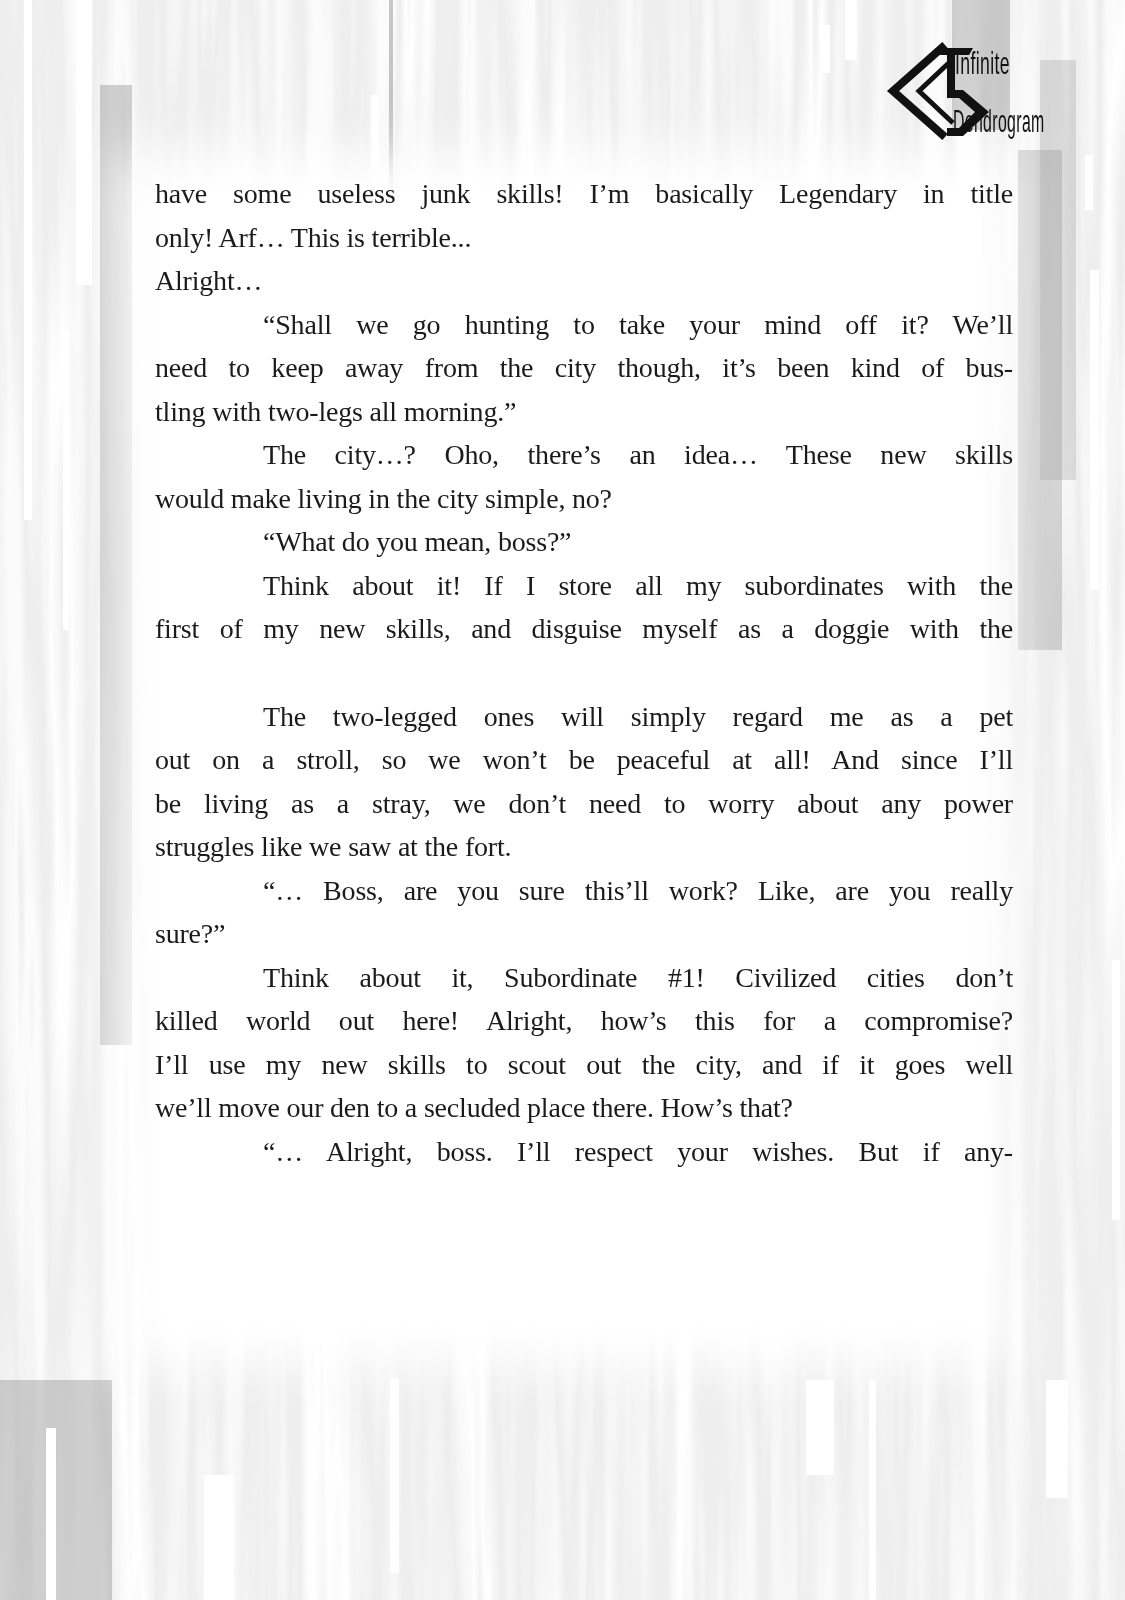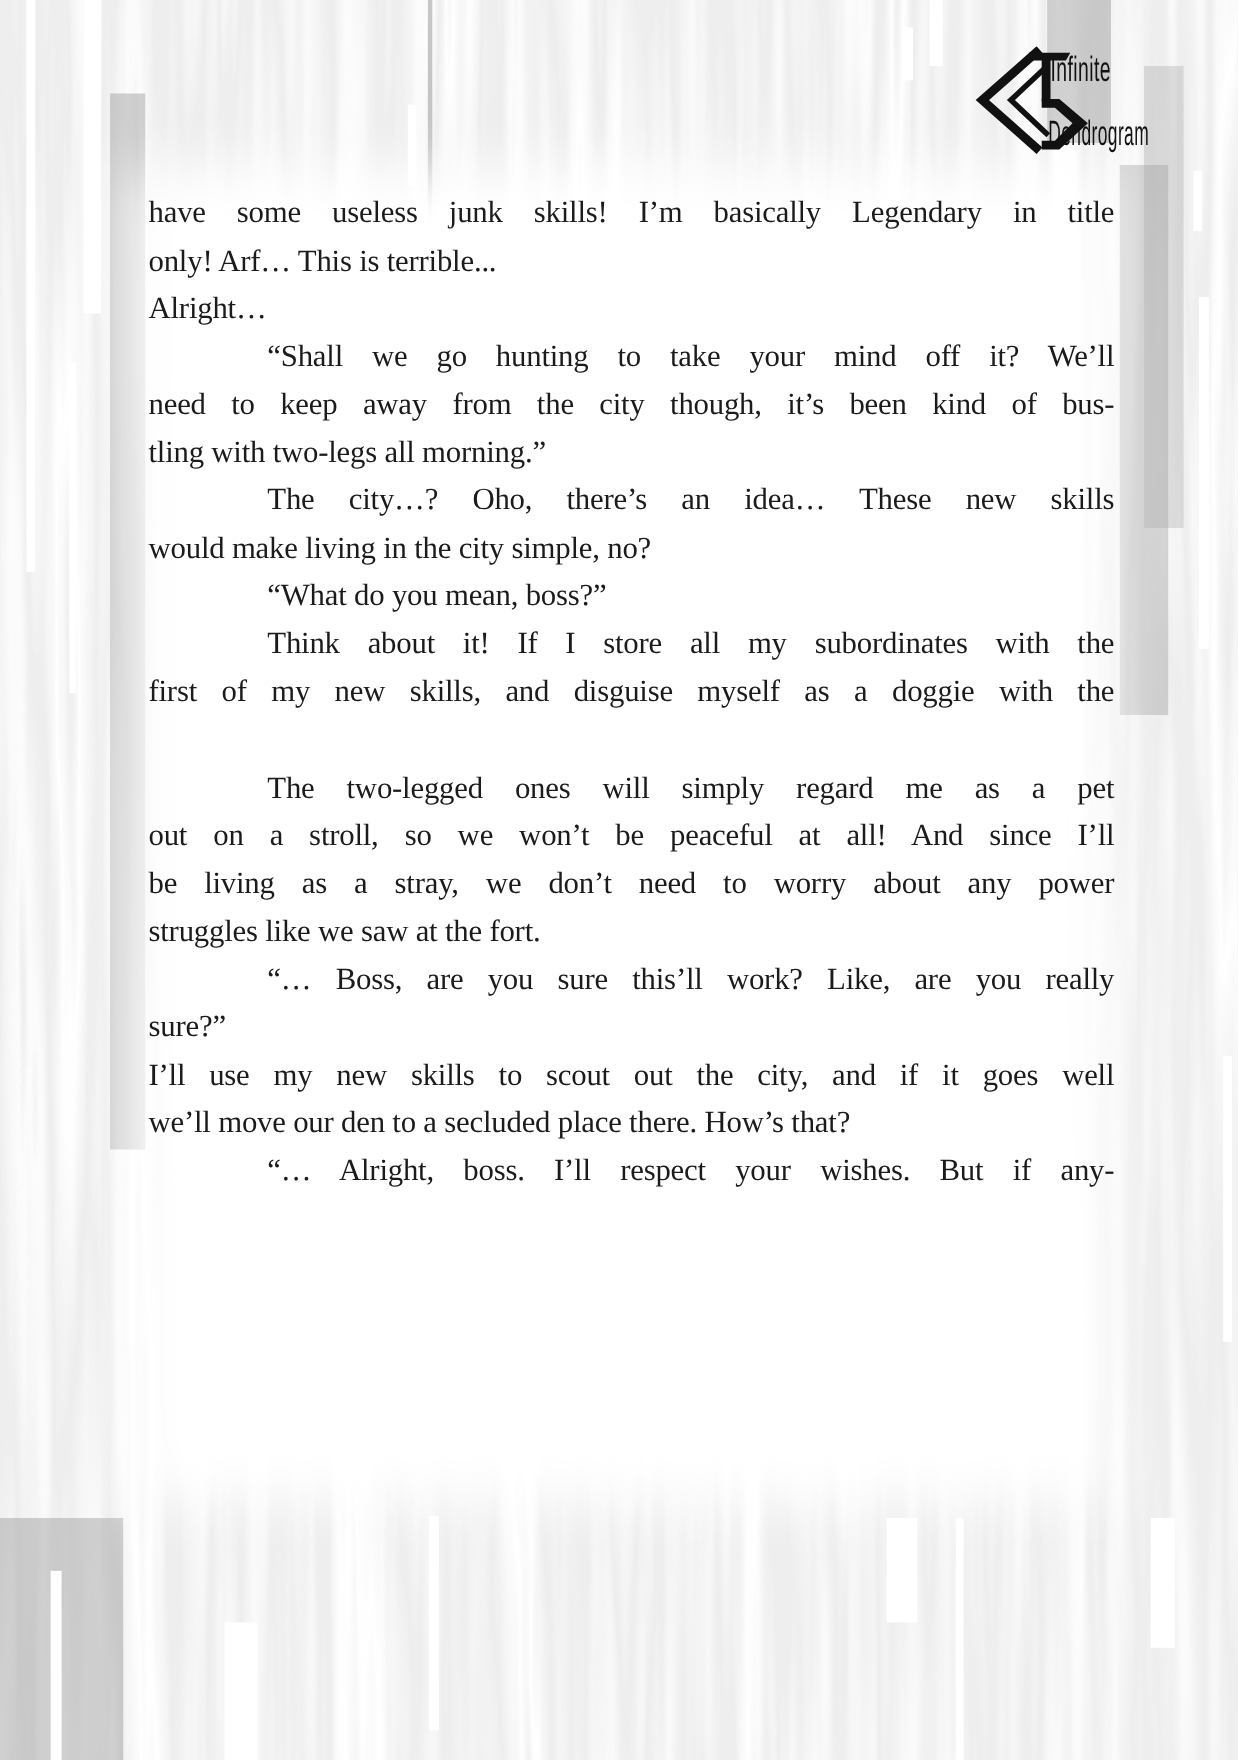--- a/index.html
+++ b/index.html
@@ -18,21 +18,21 @@
   }
   
   .logo{position:absolute;z-index:3;right:52px;top:42px;width:190px;height:100px;}
   
   .text-column{
     position:absolute;z-index:4;
     left:135px;top:172px;width:878px;
     font-size:28px;line-height:43.5px;letter-spacing:-0.2px;
     color:#1b1b1b;
   }
-  .line{text-align:justify;}
+  .line{text-align:justify;margin-left:20px;}
   .line.j{text-align-last:justify;}
   .line.ind{text-indent:108px;}
   .pspace{height:44px;}
 </style>
 </head>
 <body>
 
 <svg class="texture" width="1125" height="1600" viewBox="0 0 1125 1600" xmlns="http://www.w3.org/2000/svg">
   <defs>
     <filter id="glitch" x="0" y="0" width="100%" height="100%">
@@ -104,16 +104,18 @@
     <div class="line ind">“What do you mean, boss?”</div>
     <div class="line j ind">Think about it! If I store all my subordinates with the</div>
     <div class="line j">first of my new skills, and disguise myself as a doggie with the</div>
     <div class="pspace"></div>
     <div class="line j ind">The two-legged ones will simply regard me as a pet</div>
     <div class="line j">out on a stroll, so we won’t be peaceful at all! And since I’ll</div>
     <div class="line j">be living as a stray, we don’t need to worry about any power</div>
     <div class="line">struggles like we saw at the fort.</div>
     <div class="line j ind">“… Boss, are you sure this’ll work? Like, are you really</div>
     <div class="line">sure?”</div>
+    <div class="line j ind">Think about it, Subordinate #1! Civilized cities don’t</div>
+    <div class="line j">killed world out here! Alright, how’s this for a compromise?</div>
     <div class="line j">I’ll use my new skills to scout out the city, and if it goes well</div>
     <div class="line">we’ll move our den to a secluded place there. How’s that?</div>
     <div class="line j ind">“… Alright, boss. I’ll respect your wishes. But if any-</div>
   </div>
 
 </body></html>

